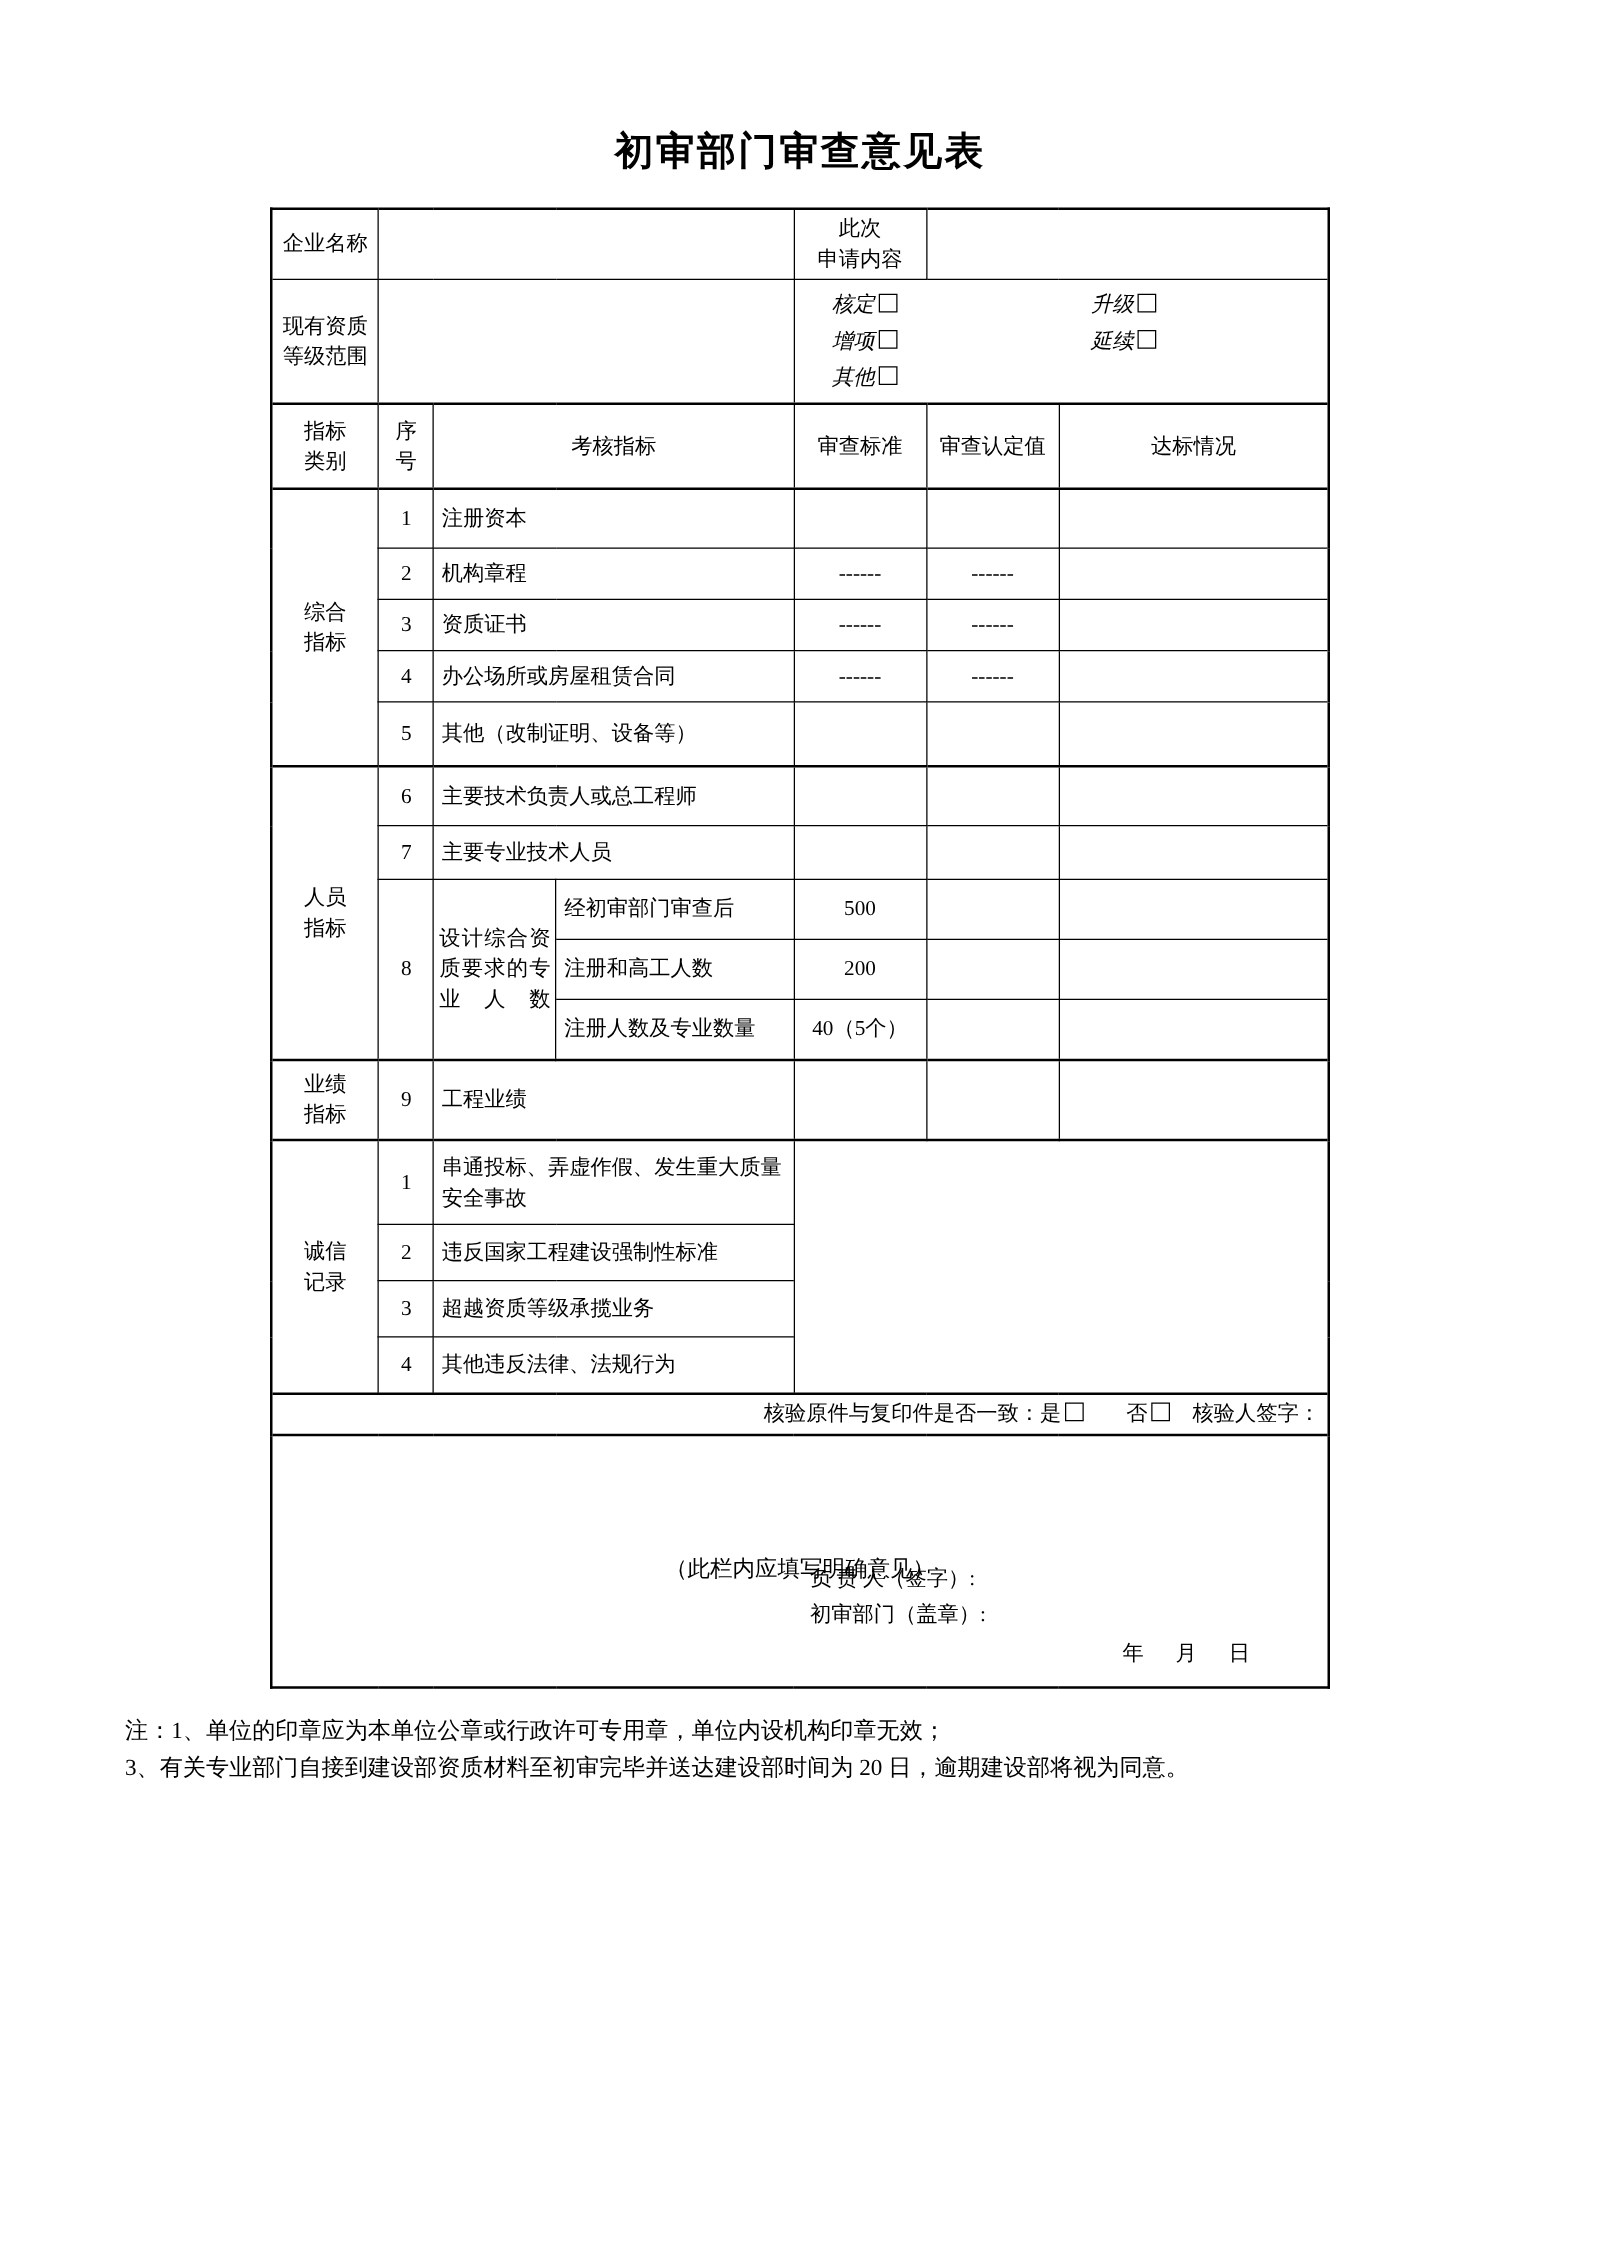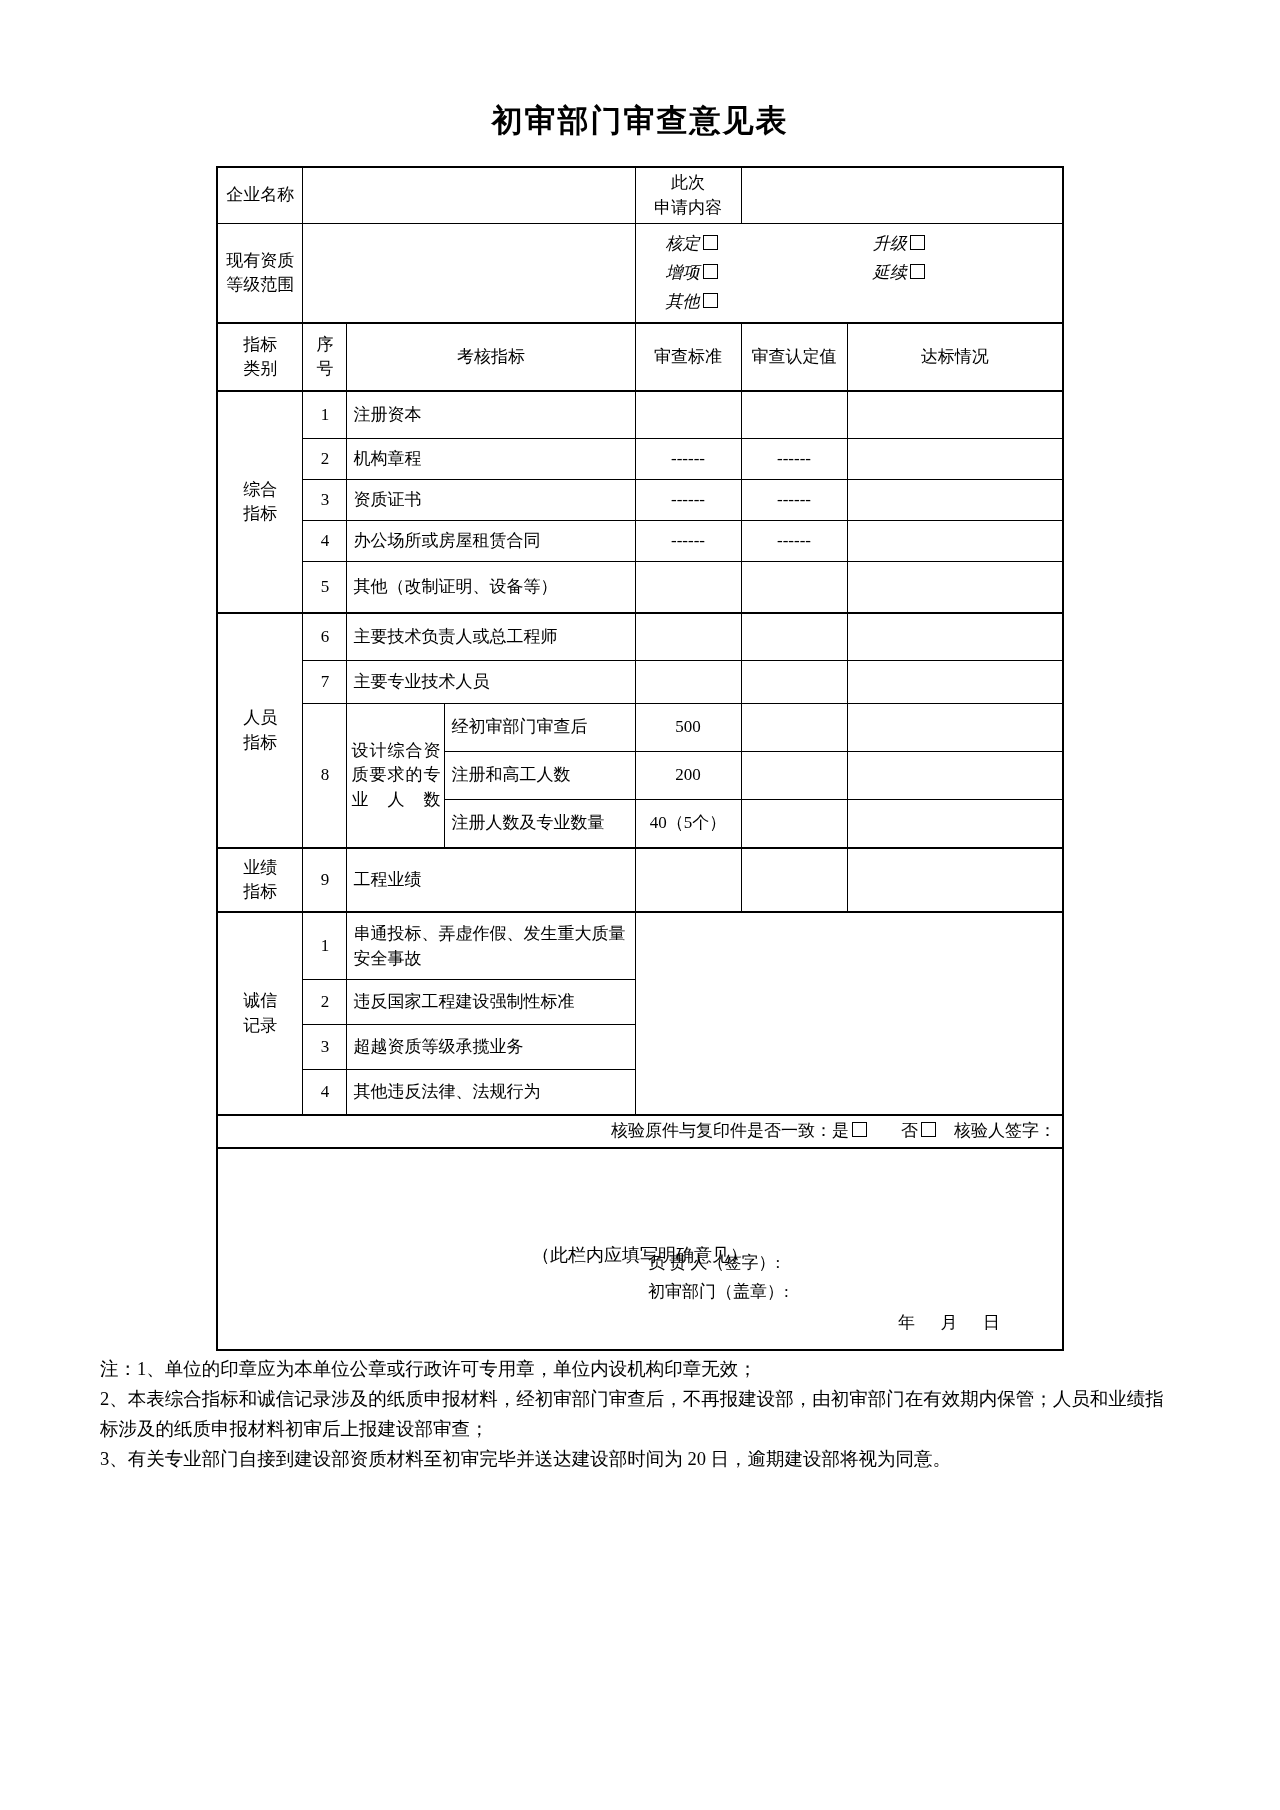--- a/index.html
+++ b/index.html
@@ -124,21 +124,21 @@
     white-space: pre;
   }
   .date-line {
     padding-left: 680px;
     line-height: 1.9;
     white-space: pre;
   }
 
   .notes {
     width: 1080px;
-    margin: 4px auto 0 auto;
+    margin: 20px auto 0 auto;
     font-size: 18.5px;
     line-height: 1.62;
   }
   .notes p {
     margin: 0;
     text-indent: 0;
   }
   .note-indent { text-indent: 38px; }
 </style>
 </head>
@@ -321,17 +321,16 @@
             <div class="date-line">年      月      日</div>
           </div>
         </td>
       </tr>
 
     </tbody>
   </table>
 
   <div class="notes">
     <p><span>注：</span><span>1、单位的印章应为本单位公章或行政许可专用章，单位内设机构印章无效；</span></p>
-    <p class="note-indent">2、本表综合指标和诚信记录涉及的纸质申报材料，经初审部门审查后，不再报建设部，由初审部门在有效期内保管；人员和业绩指标涉及的纸质申报材料初审后上报建设部审查；</p>
     <p class="note-indent">3、有关专业部门自接到建设部资质材料至初审完毕并送达建设部时间为 20 日，逾期建设部将视为同意。</p>
   </div>
 
 </div>
 
 </body></html>

